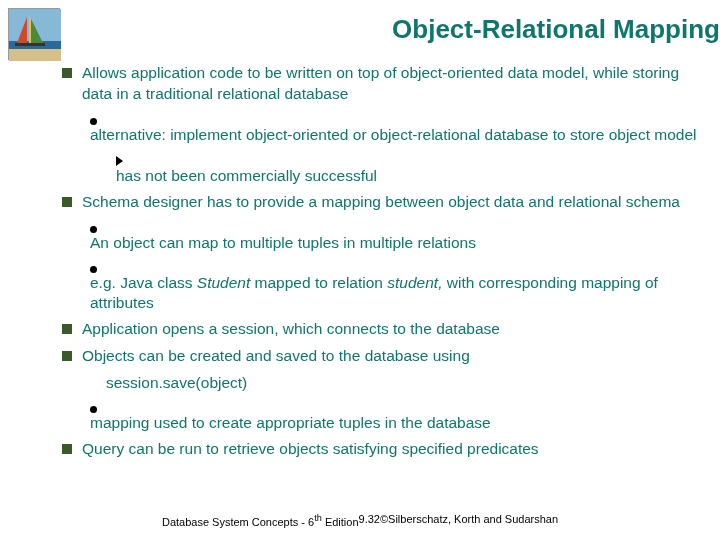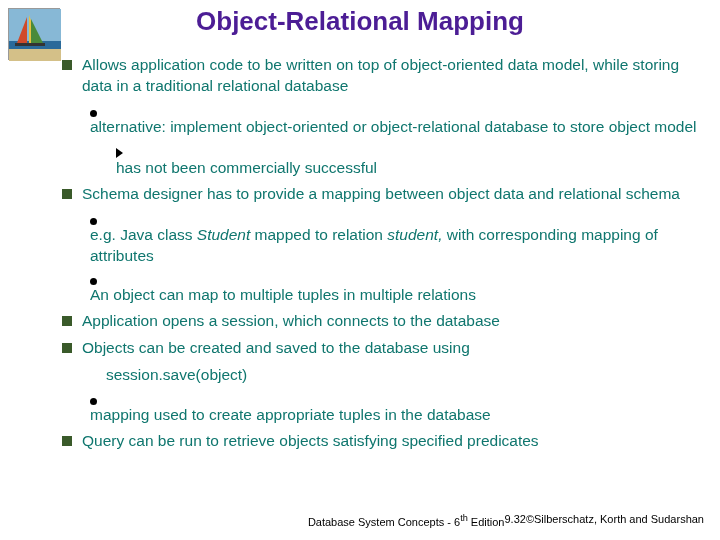--- a/index.html
+++ b/index.html
@@ -13,25 +13,25 @@
   }
   .logo {
     position: absolute;
     top: 8px;
     left: 8px;
     width: 52px;
     height: 52px;
     border: 1px solid #999;
   }
   .title {
-    text-align: center;
+    text-align: right;
     font-size: 26px;
     font-weight: bold;
-    color: #4c1d95;
-    padding-top: 6px;
+    color: #0f766e;
+    padding-top: 14px;
     padding-bottom: 18px;
     font-family: Arial, sans-serif;
   }
   .content {
     padding: 0 19px 0 62px;
     font-size: 15.5px;
     line-height: 1.35;
     color: #0f766e;
   }
   .l1 {
@@ -84,21 +84,21 @@
     margin-left: 44px;
     margin-bottom: 5px;
   }
   .italic { font-style: italic; }
   .footer {
     position: absolute;
     bottom: 12px;
     left: 0;
     width: 100%;
     display: flex;
-    justify-content: flex-end;
+    justify-content: center;
     padding: 0 16px;
     font-size: 11px;
     color: #000;
   }
   .footer .center { text-align: center; }
 </style>
 </head>
 <body>
 
 <div class="logo">
@@ -132,28 +132,28 @@
     <div>has not been commercially successful</div>
   </div>
 
   <div class="l1">
     <div class="bullet-sq"></div>
     <div>Schema designer has to provide a mapping between object data and relational schema</div>
   </div>
 
   <div class="l2">
     <div class="bullet-dot"></div>
-    <div>
-      <span>e.g. Java class </span><span class="italic">Student</span><span> mapped to relation </span><span class="italic">student,</span><span> with corresponding mapping of attributes</span>
-    </div>
+    <div>An object can map to multiple tuples in multiple relations</div>
   </div>
 
   <div class="l2">
     <div class="bullet-dot"></div>
-    <div>An object can map to multiple tuples in multiple relations</div>
+    <div>
+      <span>e.g. Java class </span><span class="italic">Student</span><span> mapped to relation </span><span class="italic">student,</span><span> with corresponding mapping of attributes</span>
+    </div>
   </div>
 
   <div class="l1">
     <div class="bullet-sq"></div>
     <div>Application opens a session, which connects to the database</div>
   </div>
 
   <div class="l1">
     <div class="bullet-sq"></div>
     <div>Objects can be created and saved to the database using</div>

